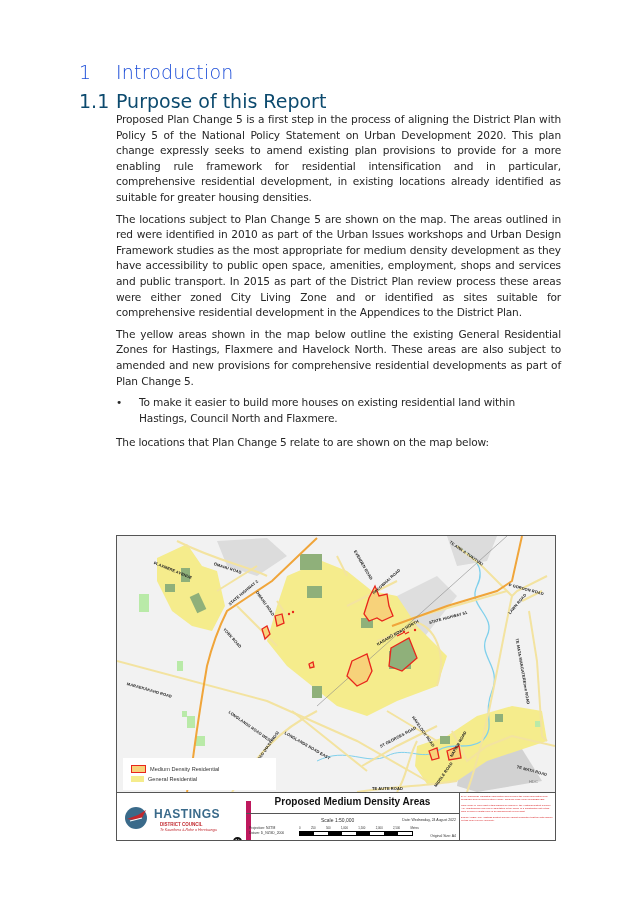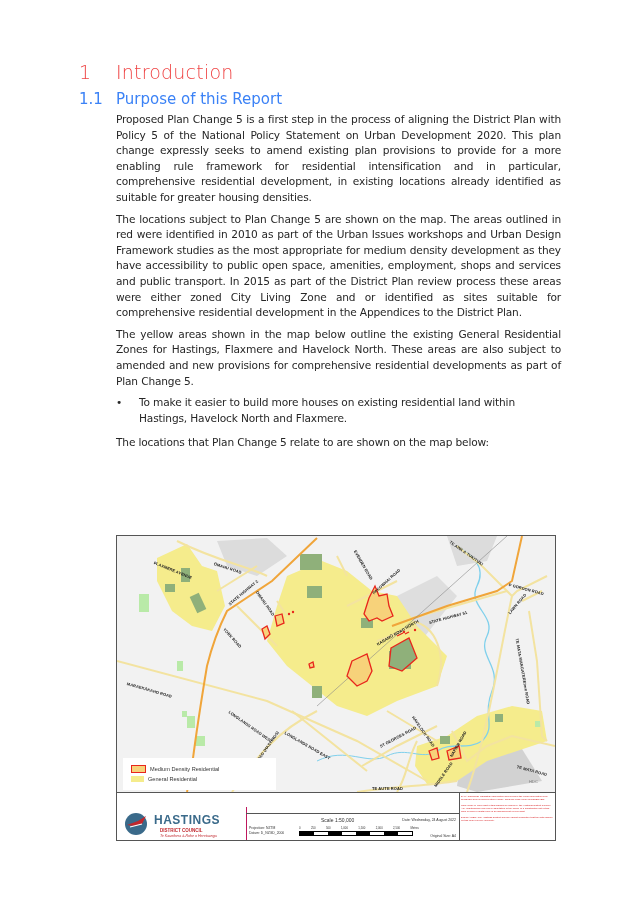--- a/index.html
+++ b/index.html
@@ -1,32 +1,32 @@
 <!DOCTYPE html>
 <html><head>
 <meta charset="utf-8">
 <style>
   html, body { margin: 0; padding: 0; background: #ffffff; }
   body { width: 637px; height: 901px; position: relative; overflow: hidden; font-family: "Liberation Sans", "DejaVu Sans", sans-serif; color: #262626; }
-  .h1 { position: absolute; left: 79px; top: 61px; font-size: 19px; color: #ef4444; font-family: "DejaVu Sans", sans-serif; font-weight: 300; letter-spacing: 0.2px; }
+  .h1 { position: absolute; left: 79px; top: 61px; font-size: 19px; color: #1d4ed8; font-family: "DejaVu Sans", sans-serif; font-weight: 300; letter-spacing: 0.2px; }
   .h1 .num { display: inline-block; width: 37px; }
-  .h2 { position: absolute; left: 79px; top: 90px; font-size: 15px; color: #3b82f6; font-family: "DejaVu Sans", sans-serif; }
+  .h2 { position: absolute; left: 79px; top: 90px; font-size: 19px; color: #0c4a6e; font-family: "DejaVu Sans", sans-serif; }
   .h2 .num { display: inline-block; width: 37px; }
   .body { position: absolute; left: 116px; top: 112px; width: 445px; font-size: 10.6px; line-height: 15.6px; text-align: justify; font-family: "DejaVu Sans", sans-serif; letter-spacing: -0.15px; }
   .body p { margin: 0 0 6px 0; }
   .body ul { margin: 0 0 6px 0; padding: 0; list-style: none; }
   .body li { position: relative; padding-left: 23px; text-align: left; }
   .body li::before { content: "•"; position: absolute; left: 0; top: 0; }
   .map { position: absolute; left: 116px; top: 535px; width: 438px; height: 304px; border: 1px solid #555; background: #f2f2f2; overflow: hidden; }
   .map svg.base { position: absolute; left: 0; top: 0; }
   .legend { position: absolute; left: 6px; top: 222px; width: 153px; height: 32px; background: #ffffff; font-size: 5.6px; color: #333; }
   .legend .row { position: absolute; left: 8px; display: flex; align-items: center; }
   .legend .sw { width: 13px; height: 6px; margin-right: 4px; }
   .titleblock { position: absolute; left: 0; top: 256px; width: 438px; height: 48px; background: #fff; border-top: 1px solid #555; }
-  .tb-logo { position: absolute; left: 0; top: 14px; width: 129px; height: 48px; border-right: 1px solid #be185d; }
+  .tb-logo { position: absolute; left: 0; top: 8px; width: 129px; height: 48px; border-right: 5px solid #be185d; }
   .tb-logo .word { position: absolute; left: 37px; top: 6px; font-size: 12px; font-weight: bold; color: #3a6a8a; letter-spacing: 0.5px; }
   .tb-logo .sub { position: absolute; left: 43px; top: 21px; font-size: 4.5px; color: #c1272d; font-weight: bold; }
   .tb-logo .sub2 { position: absolute; left: 43px; top: 27px; font-size: 3.6px; color: #c1272d; font-style: italic; }
   .tb-logo .prod { position: absolute; left: 4px; top: 40px; font-size: 3.3px; color: #222; font-weight: bold; }
   .tb-logo .north { position: absolute; left: 116px; top: 36px; width: 9px; height: 9px; border-radius: 50%; background: #111; color: #fff; font-size: 6px; text-align: center; line-height: 9px; }
   .tb-main { position: absolute; left: 129px; top: 0; width: 213px; height: 48px; border-right: 1px solid #555; }
   .tb-main .maptitle { position: absolute; left: 0; top: 3px; width: 213px; text-align: center; font-size: 10px; font-weight: bold; color: #111; }
   .tb-main .divider { position: absolute; left: 0; top: 20px; width: 213px; border-top: 1px solid #555; }
   .tb-main .proj { position: absolute; left: 3px; top: 33px; font-size: 3.4px; color: #333; line-height: 4.5px; }
   .tb-main .scale { position: absolute; left: 75px; top: 24px; font-size: 5px; color: #333; }
@@ -46,21 +46,21 @@
 </div>
 <div class="h2">
   <span class="num">1.1</span><span>Purpose of this Report</span>
 </div>
 
 <div class="body">
   <p>Proposed Plan Change 5 is a first step in the process of aligning the District Plan with Policy 5 of the National Policy Statement on Urban Development 2020.  This plan change expressly seeks to amend existing plan provisions to provide for a more enabling rule framework for residential intensification and in particular, comprehensive residential development, in existing locations already identified as suitable for greater housing densities.</p>
   <p>The locations subject to Plan Change 5 are shown on the map.  The areas outlined in red were identified in 2010 as part of the Urban Issues workshops and Urban Design Framework studies as the most appropriate for medium density development as they have accessibility to public open space, amenities, employment, shops and services and public transport.  In 2015 as part of the District Plan review process these areas were either zoned City Living Zone and or identified as sites suitable for comprehensive residential development in the Appendices to the District Plan.</p>
   <p>The yellow areas shown in the map below outline the existing General Residential Zones for Hastings, Flaxmere and Havelock North.  These areas are also subject to amended and new provisions for comprehensive residential developments as part of Plan Change 5.</p>
   <ul>
-    <li>To make it easier to build more houses on existing residential land within Hastings, Havelock North and Flaxmere.</li>
+    <li>To make it easier to build more houses on existing residential land within Hastings, Council North and Flaxmere.</li>
   </ul>
   <p style="margin-top:9px">The locations that Plan Change 5 relate to are shown on the map below:</p>
 </div>
 
 <div class="map">
   <svg class="base" width="438" height="256" viewBox="0 0 438 256">
     <rect width="438" height="256" fill="#f2f2f2"></rect>
 
     <path d="M100 5 L150 2 L170 20 L140 40 L110 30 Z" fill="#dcdcdc"></path>
     <path d="M260 70 L320 40 L340 60 L300 110 L255 115 Z" fill="#dedede"></path>
@@ -187,20 +187,21 @@
         <path d="M5 13 L16 9 L24 4 L20 12 L12 14 Z" fill="#c1272d"></path>
         <path d="M8 15 L20 12" stroke="#fff" stroke-width="1.2"></path>
       </svg>
       <span class="word">HASTINGS</span>
       <span class="sub">DISTRICT COUNCIL</span>
       <span class="sub2">Te Kaunihera ā-Rohe o Heretaunga</span>
       <span class="prod">Map Produced using ArcGIS Pro</span>
       <span class="north">N</span>
     </div>
     <div class="tb-main">
+      <span class="maptitle">Proposed Medium Density Areas</span>
       <div class="divider"></div>
       <div class="proj">
         <div>Projection: NZTM</div>
         <div>Datum: D_NZGD_2000</div>
       </div>
       <span class="scale">Scale 1:50,000</span>
       <div class="scaleticks">
         <span>0</span>
         <span>250</span>
         <span>500</span>

